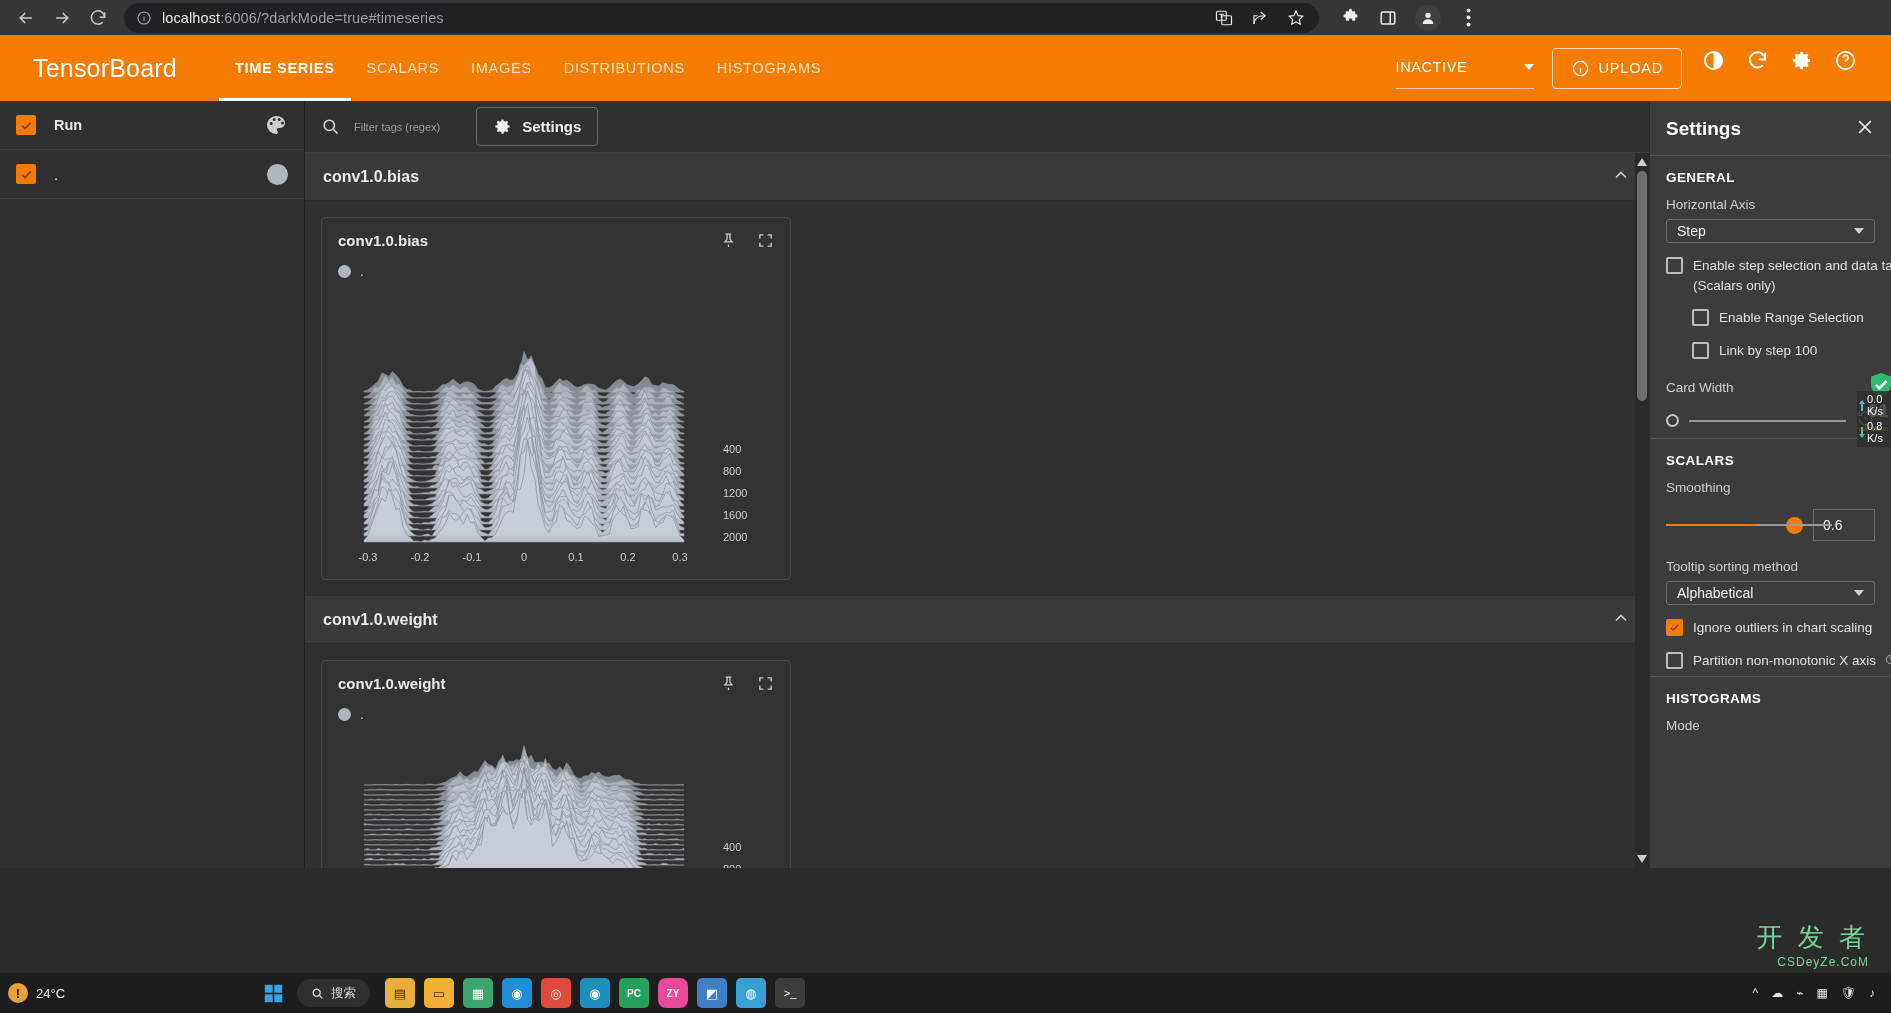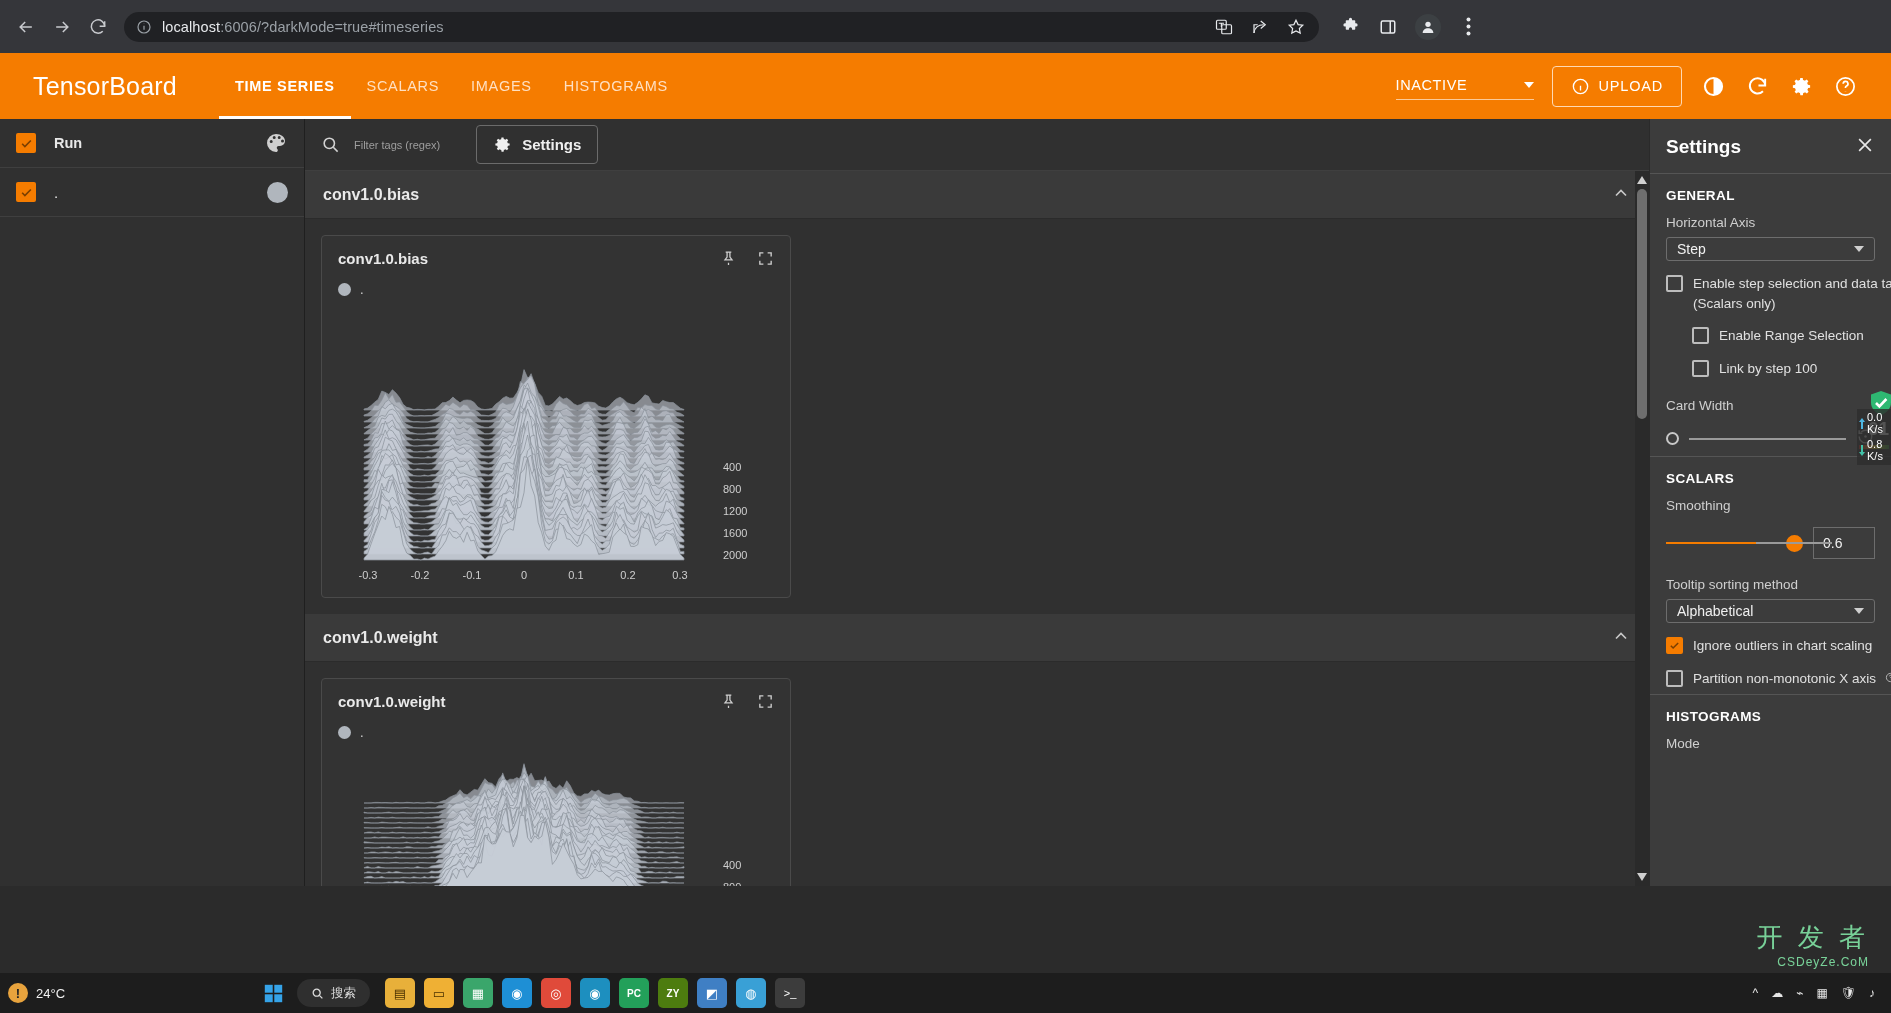--- a/index.html
+++ b/index.html
@@ -3,21 +3,21 @@
 <meta charset="utf-8">
 <style>
   * { box-sizing: border-box; margin: 0; padding: 0; }
   html, body {
     width: 1891px; height: 1013px; overflow: hidden;
     font-family: "Liberation Sans", sans-serif;
     background: #2b2b2b;
   }
   
   .browser-bar {
-    height: 53px; background: #35363a; display: flex; align-items: center;
+    height: 35px; background: #35363a; display: flex; align-items: center;
     padding: 0 10px; gap: 4px; position: relative;
   }
   .nav-btn {
     width: 32px; height: 32px; display: flex; align-items: center; justify-content: center;
     color: #c8cace; font-size: 19px; border-radius: 50%; flex: 0 0 auto;
   }
   .nav-btn svg { display: block; }
   .omnibox {
     flex: 1 1 auto; height: 30px; background: #202124; border-radius: 15px;
     display: flex; align-items: center; padding: 0 12px; gap: 10px;
@@ -41,21 +41,21 @@
   .tb-logo { color: #fff; font-size: 25px; font-weight: 400; margin-right: 42px; letter-spacing:.2px;}
   .tb-tabs { display: flex; align-items: stretch; height: 65px; }
   .tb-tab {
     display: flex; align-items: center; padding: 0 16px; color: #ffe0c2;
     font-size: 14.5px; letter-spacing: .7px; position: relative; font-weight:500;
   }
   .tb-tab.active { color: #ffffff; font-weight: bold; }
   .tb-tab.active::after {
     content: ""; position: absolute; left: 0; right: 0; bottom: 0; height: 3px; background: #fff;
   }
-  .tb-right { margin-left: auto; display: flex; align-items: center; gap: 18px; }
+  .tb-right { margin-left: auto; display: flex; gap: 18px; }
   .tb-select {
     color: #fff; font-size: 14.5px; letter-spacing: .6px; border-bottom: 1px solid rgba(255,255,255,.6);
     padding: 4px 0 6px 0; width: 138px; display: flex; align-items: center; justify-content: space-between;
   }
   .caret { width: 0; height: 0; border-left: 5px solid transparent; border-right: 5px solid transparent; border-top: 6px solid #fff; }
   .upload-btn {
     border: 1px solid #ffd9b3; border-radius: 4px; color: #fff; font-size: 14.5px;
     letter-spacing: .8px; padding: 10px 18px; display: flex; align-items: center; gap: 9px;
   }
   .tb-hicon { width: 26px; height: 26px; color: #fff; display:flex;align-items:center;justify-content:center; }
@@ -263,20 +263,21 @@
     </span>
   </div>
 </div>
 
 <div class="tb-header">
   <div class="tb-logo">TensorBoard</div>
   <div class="tb-tabs">
     <div class="tb-tab active">TIME SERIES</div>
     <div class="tb-tab">SCALARS</div>
     <div class="tb-tab">IMAGES</div>
+    <div class="tb-tab">DISTRIBUTIONS</div>
     <div class="tb-tab">HISTOGRAMS</div>
   </div>
   <div class="tb-right">
     <div class="tb-select">
       <span>INACTIVE</span>
       <span class="caret"></span>
     </div>
     <div class="upload-btn">
       <svg width="19" height="19" viewBox="0 0 24 24" fill="none" stroke="#fff" stroke-width="1.7">
           <circle cx="12" cy="12" r="9"></circle>
@@ -677,21 +678,21 @@
         </svg>
       <span>搜索</span>
     </span>
     <span class="tsk" style="background:#e8b03a;color:#4a3100;">▤</span>
     <span class="tsk" style="background:#efb034;color:#4a3100;">▭</span>
     <span class="tsk" style="background:#3aa66b;">▦</span>
     <span class="tsk" style="background:#1e8fd5;">◉</span>
     <span class="tsk" style="background:#e04a3a;">◎</span>
     <span class="tsk" style="background:#1d8fbf;">◉</span>
     <span class="tsk" style="background:#23a05a;font-size:10px;font-weight:700;">PC</span>
-    <span class="tsk" style="background:#4d7c0f;font-size:10px;font-weight:700;">ZY</span>
+    <span class="tsk" style="background:#ec4899;font-size:10px;font-weight:700;border-radius:8px;">ZY</span>
     <span class="tsk" style="background:#3f7fc4;">◩</span>
     <span class="tsk" style="background:#39a0d6;">◍</span>
     <span class="tsk" style="background:#3c3c3c;font-size:11px;">&gt;_</span>
   </div>
   <div class="tray">
     <span>^</span>
     <span>☁</span>
     <span>⌁</span>
     <span>▦</span>
     <span>🛡</span>

